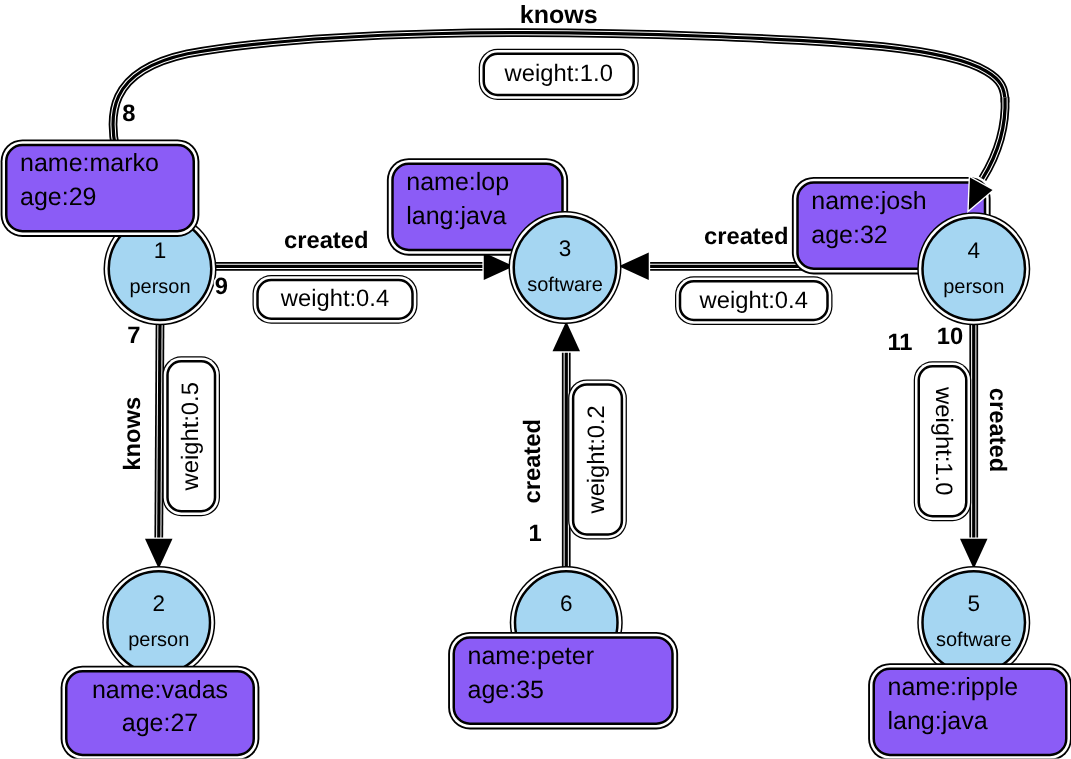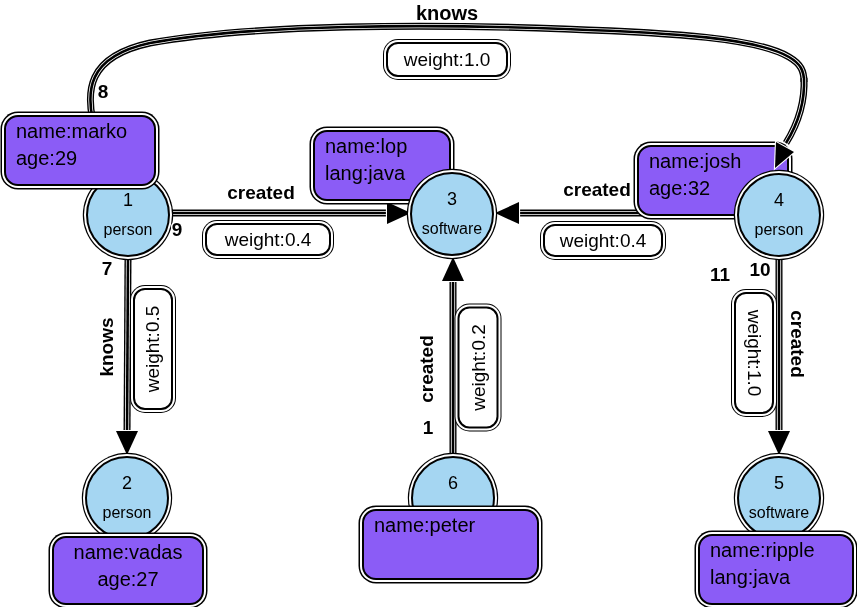--- a/index.html
+++ b/index.html
@@ -131,20 +131,21 @@
   <div class="pbox" style="left:637px;top:115px;width:152px;height:71px;margin-top:30px;">
     <div>name:josh</div>
     <div>age:32</div>
   </div>
   <div class="pbox" style="left:52px;top:536px;width:152px;height:69px;text-align:center;">
     <div>name:vadas</div>
     <div>age:27</div>
   </div>
   <div class="pbox" style="left:362px;top:509px;width:177px;height:71px;">
     <div>name:peter</div>
+    <div>age:35</div>
   </div>
   <div class="pbox" style="left:698px;top:534px;width:156px;height:71px;">
     <div>name:ripple</div>
     <div>lang:java</div>
   </div>
 
   <div class="node over" style="left:410px;top:172px;">
     <div class="node-id">3</div>
     <div class="node-type">software</div>
   </div>

